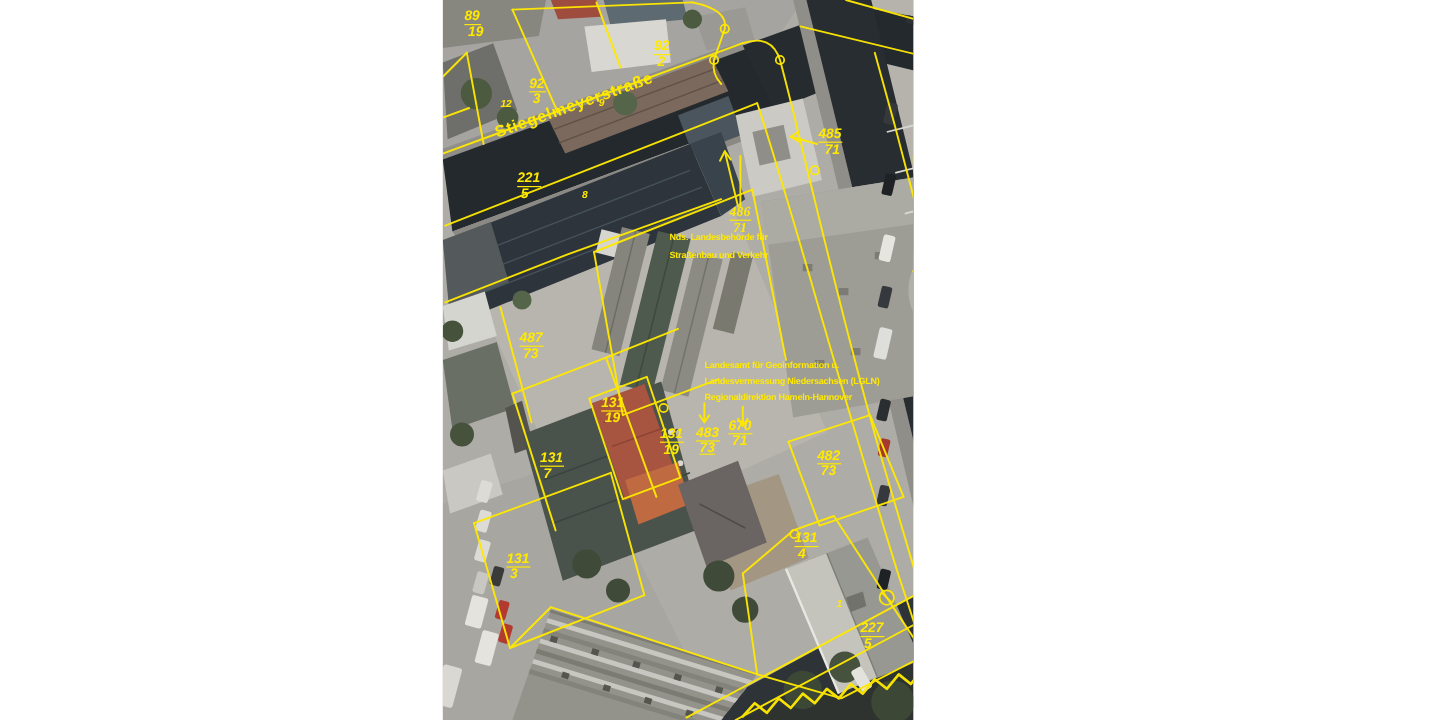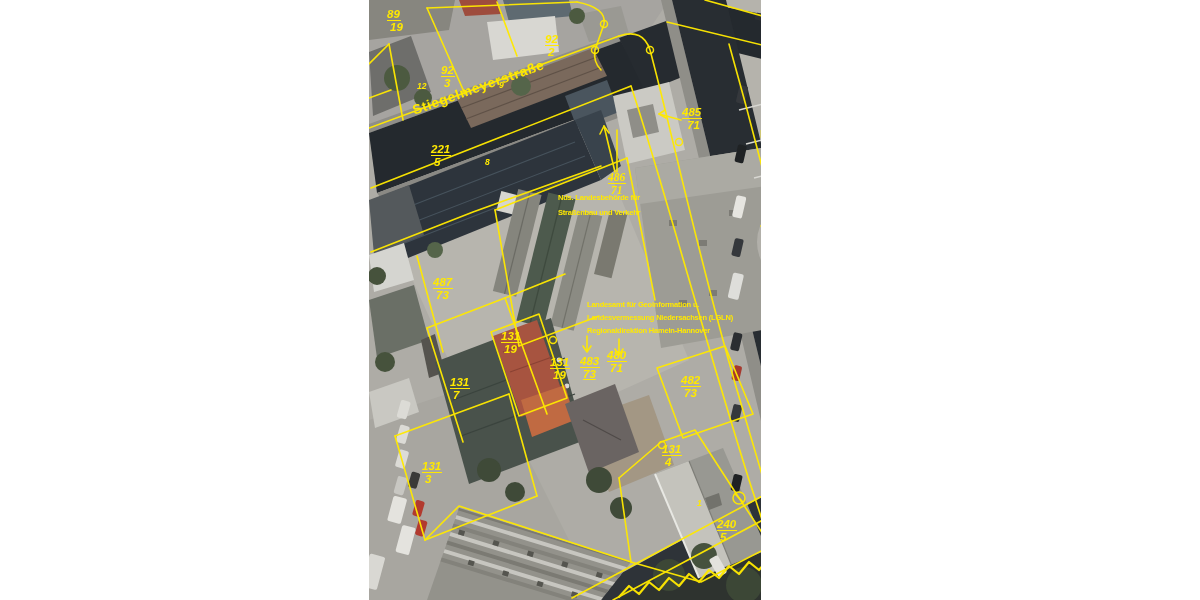--- a/index.html
+++ b/index.html
@@ -293,26 +293,26 @@
         <div class="frac" style="left: 176px; top: 33px;"><div class="num">92</div><div class="den">2</div></div>
         <div class="frac" style="left: 72px; top: 64px;"><div class="num">92</div><div class="den">3</div></div>
         <div class="frac" style="left: 62px; top: 143px;"><div class="num">221</div><div class="den">5</div></div>
         <div class="frac" style="left: 313px; top: 106px; text-align: center;"><div class="num">485</div><div class="den">71</div></div>
         <div class="frac" style="left: 239px; top: 171px; font-family: Liberation Serif, serif;"><div class="num">486</div><div class="den">71</div></div>
         <div class="frac" style="left: 64px; top: 276px; font-style: italic;"><div class="num">487</div><div class="den">73</div></div>
         <div class="frac" style="left: 458px; top: 223px; text-decoration: underline;"><div class="num">59</div><div class="den">1</div></div>
         <div class="frac" style="left: 132px; top: 330px;"><div class="num">131</div><div class="den">19</div></div>
         <div class="frac" style="left: 181px; top: 356px;"><div class="num">131</div><div class="den">19</div></div>
         <div class="frac" style="left: 211px; top: 355px; text-decoration: underline;"><div class="num">483</div><div class="den">73</div></div>
-        <div class="frac" style="left: 238px; top: 349px;"><div class="num">480</div><div class="den">71</div></div>
+        <div class="frac" style="left: 238px; top: 349px;"><div class="num">670</div><div class="den">71</div></div>
         <div class="frac" style="left: 312px; top: 374px; font-style: italic;"><div class="num">482</div><div class="den">73</div></div>
         <div class="frac" style="left: 81px; top: 376px;"><div class="num">131</div><div class="den">7</div></div>
         <div class="frac" style="left: 53px; top: 460px;"><div class="num">131</div><div class="den">3</div></div>
         <div class="frac" style="left: 293px; top: 443px;"><div class="num">131</div><div class="den">4</div></div>
-        <div class="frac" style="left: 348px; top: 518px;"><div class="num">240</div><div class="den">5</div></div>
+        <div class="frac" style="left: 348px; top: 518px;"><div class="num">227</div><div class="den">5</div></div>
         <div class="small-label" style="left: 130px; top: 81px;">9</div>
         <div class="small-label" style="left: 48px; top: 82px;">12</div>
         <div class="small-label" style="left: 116px; top: 158px;">8</div>
         <div class="small-label" style="left: 328px; top: 499px;">1</div>
         <div class="small-label" style="left: 455px; top: 11px;">2</div>
         <div class="small-label" style="left: 402px; top: -5px;">15</div>
         <div class="tblock" style="left: 189px; top: 190px; line-height: 15px;">
           <div>Nds. Landesbehörde für</div>
           <div>Straßenbau und Verkehr</div>
         </div>

